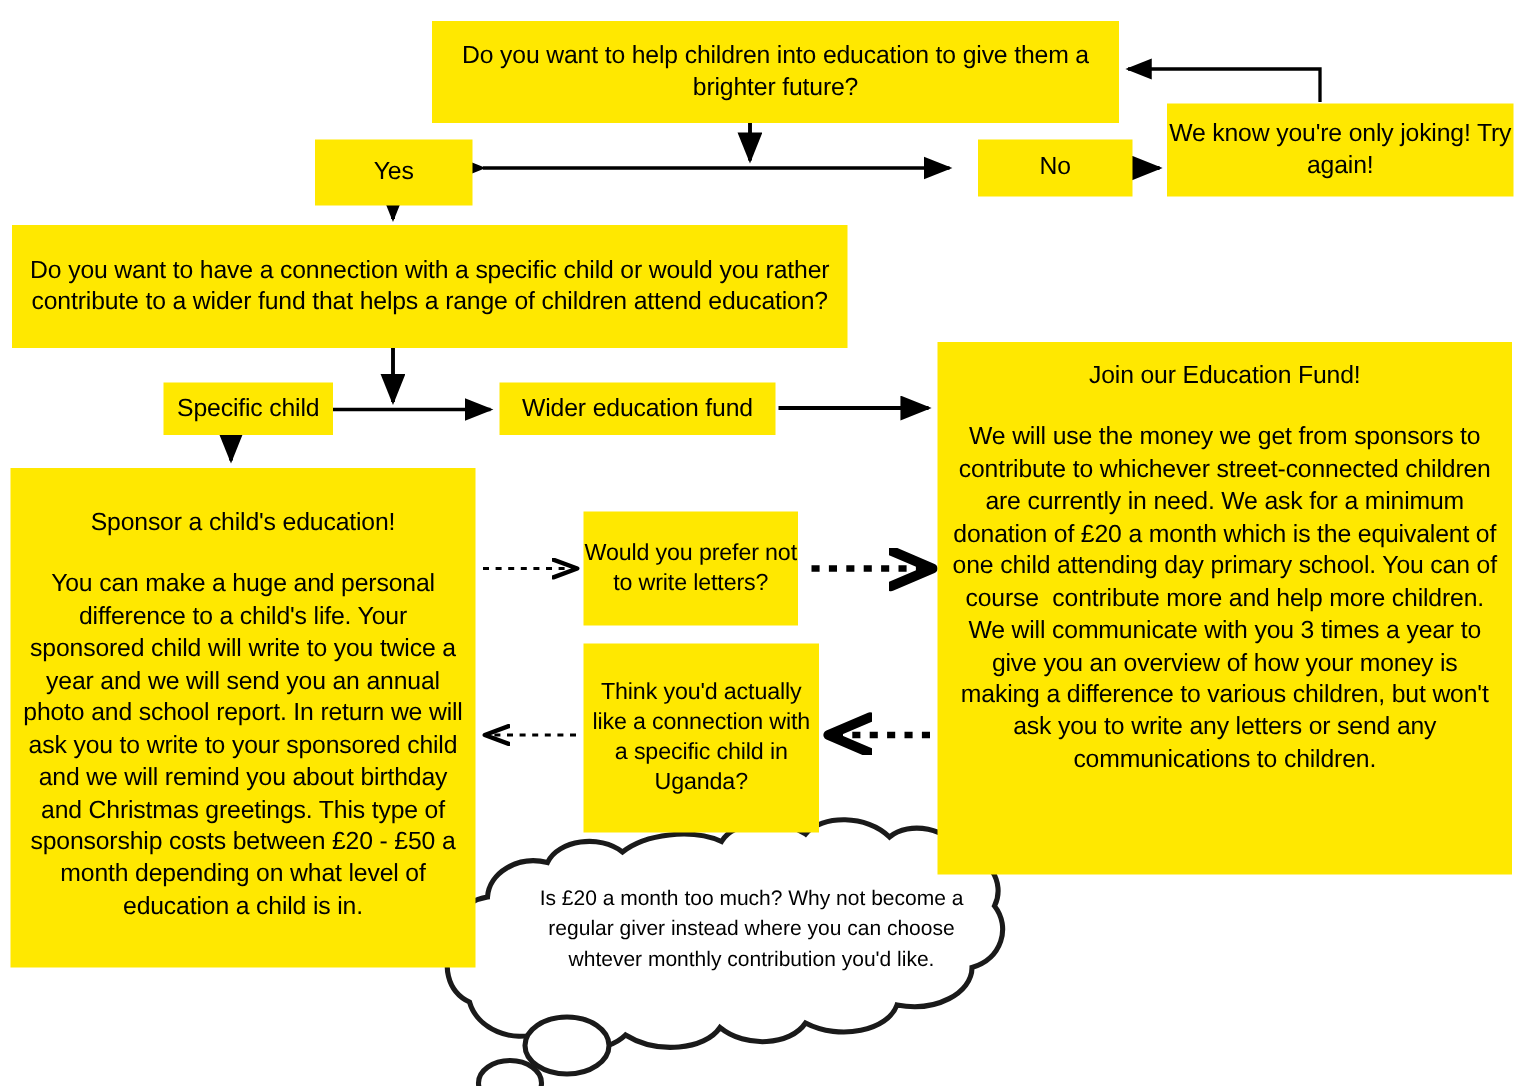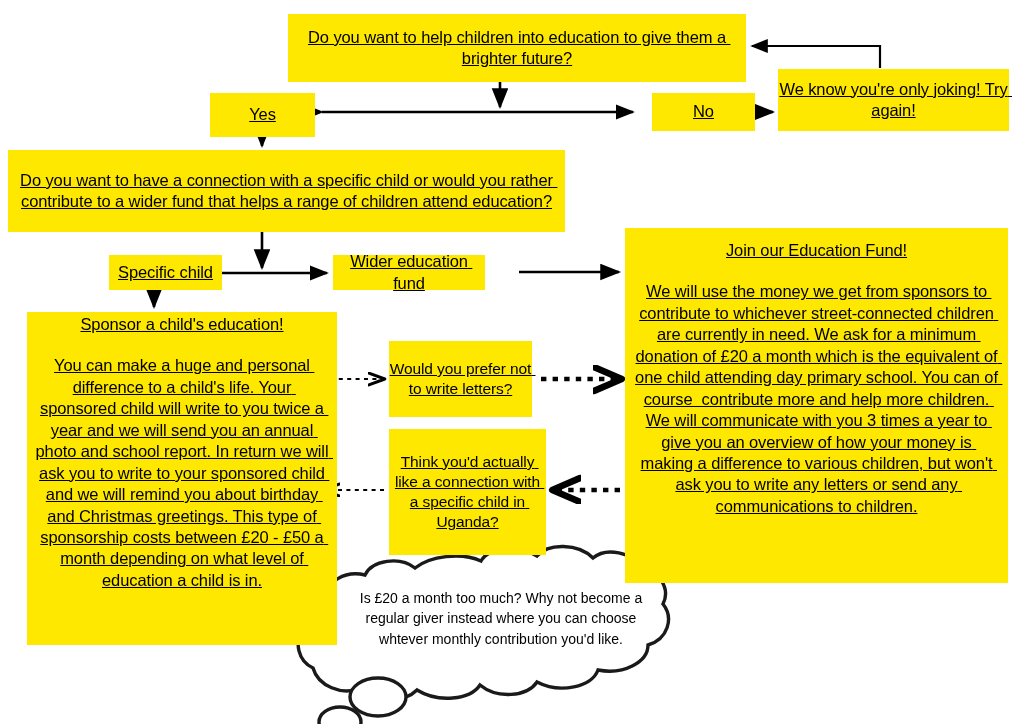--- a/index.html
+++ b/index.html
@@ -25,21 +25,20 @@
     box-sizing: border-box;
     display: flex;
     flex-direction: column;
     align-items: center;
     justify-content: center;
     text-align: center;
     line-height: 1.30;
     white-space: pre-wrap;
     z-index: 3;
     letter-spacing: -0.1px;
-    text-decoration: underline;
   }
   
   .n-q1 {
     left: 288px; top: 14px; width: 458px; height: 68px;
     font-size: 16.5px;
   }
   .n-yes {
     left: 210px; top: 93px; width: 105px; height: 44px;
     font-size: 16.5px;
   }
@@ -54,29 +53,28 @@
   .n-q2 {
     left: 8px; top: 150px; width: 557px; height: 82px;
     font-size: 16.5px;
   }
   .n-specific {
     left: 98px; top: 255px; width: 113px; height: 35px;
     font-size: 16.5px;
     margin-left: 11px;
   }
   .n-wider {
-    left: 333px; top: 255px; width: 152px; height: 35px;
+    left: 333px; top: 255px; width: 184px; height: 35px;
     font-size: 16.5px;
   }
   .n-sponsor {
     left: 7px; top: 312px; width: 310px; height: 333px;
     font-size: 16.5px;
     justify-content: flex-start;
-    padding: 2px 8px 0 8px;
-    margin-left: 20px;
+    padding: 26px 8px 0 8px;
   }
   .n-letters {
     left: 389px; top: 341px; width: 143px; height: 76px;
     font-size: 15.5px;
   }
   .n-uganda {
     left: 389px; top: 429px; width: 157px; height: 126px;
     font-size: 15.5px;
   }
   .n-fund {

